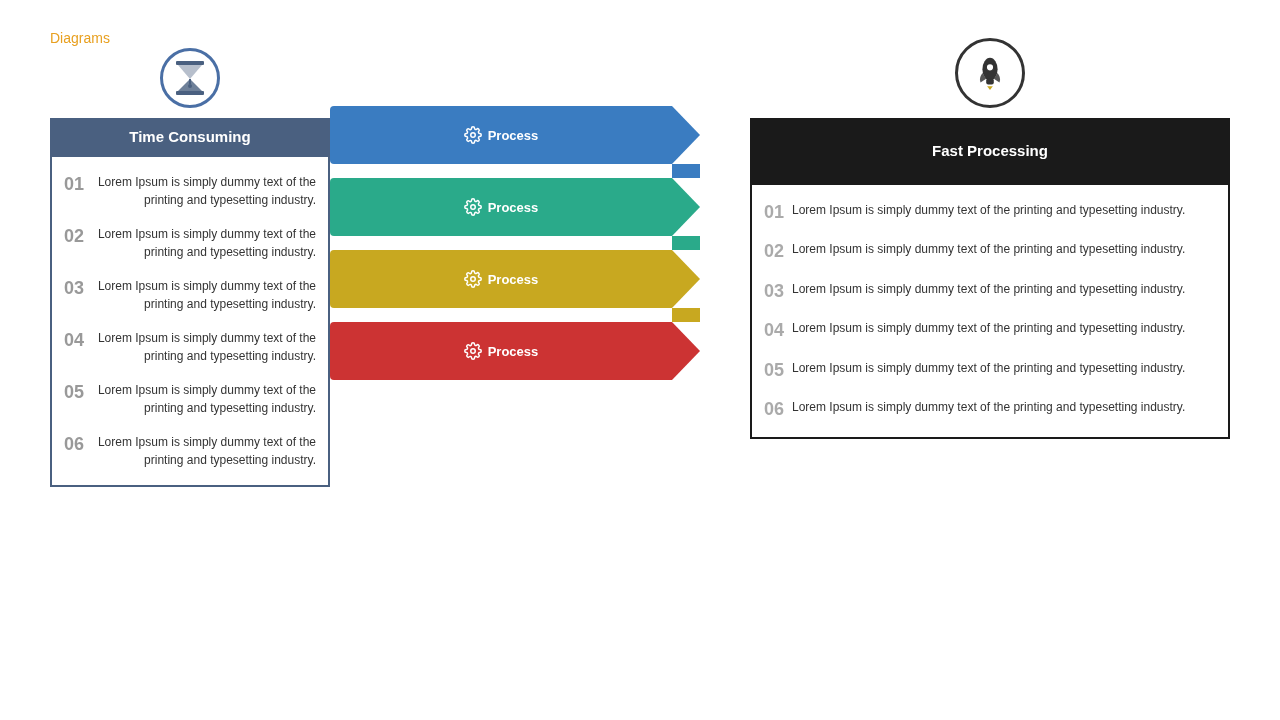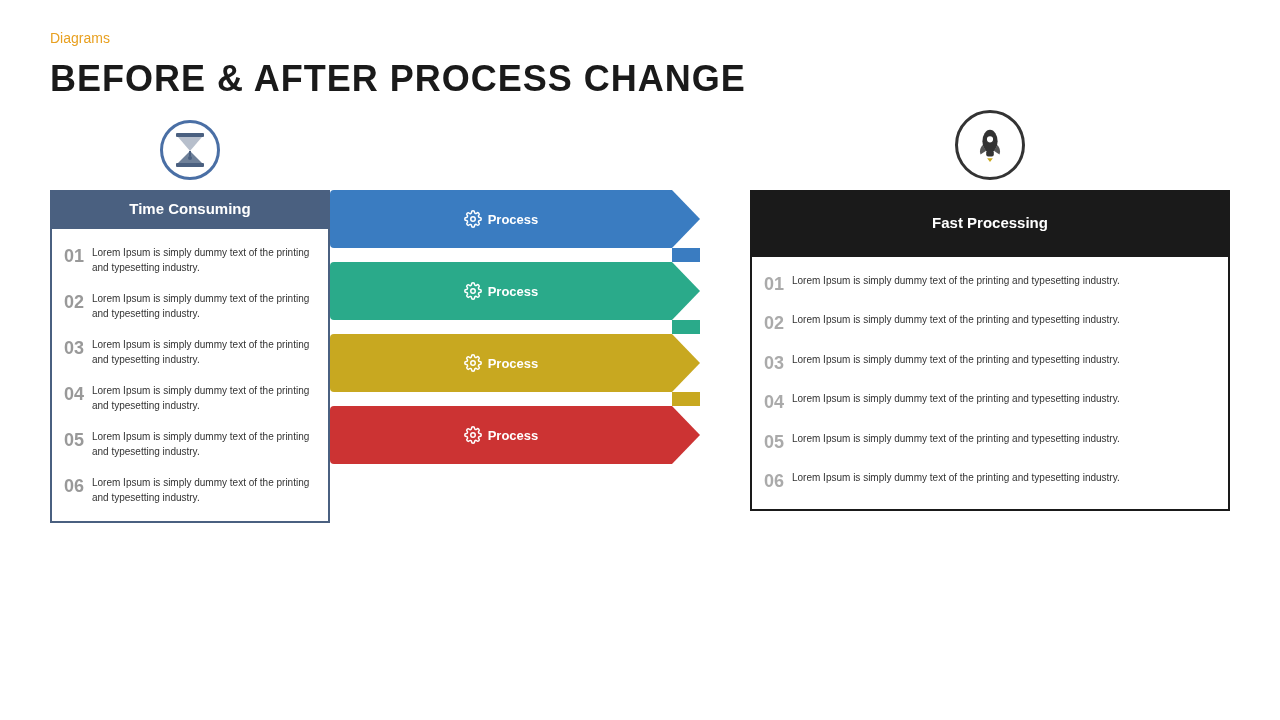--- a/index.html
+++ b/index.html
@@ -90,23 +90,24 @@
     .item-number {
       font-size: 18px;
       font-weight: 700;
       color: #999;
       min-width: 28px;
       flex-shrink: 0;
       line-height: 1.3;
     }
 
     .item-text {
-      font-size: 10px;
+      font-size: 12px;
       color: #333;
       line-height: 1.5;
+      text-align: right;
     }
 
     
     .right-panel {
       flex: 1;
       position: relative;
       margin-top: 60px;
       margin-left: 50px;
     }
 
@@ -139,21 +140,20 @@
       border: 2px solid #1a1a1a;
       padding: 8px 12px;
     }
   </style>
 </head>
 <body>
 
 <div class="slide">
 
   <div class="category-label">Diagrams</div>
-  <div class="main-title">BEFORE &amp; AFTER PROCESS CHANGE</div>
 
   <div class="content-area">
 
     <div class="left-panel">
 
       <div class="hourglass-icon">
         <svg width="32" height="38" viewBox="0 0 32 38" fill="none" xmlns="http://www.w3.org/2000/svg">
           <rect x="2" y="2" width="28" height="4" rx="1" fill="#4a6080"></rect>
           <rect x="2" y="32" width="28" height="4" rx="1" fill="#4a6080"></rect>
           <path d="M4 6 L16 20 L28 6 Z" fill="#4a6080" opacity="0.4"></path>
@@ -185,21 +185,21 @@
     <span class="item-number">05</span>
     <span class="item-text">Lorem Ipsum is simply dummy text of the printing and typesetting industry.</span>
   </div>
           <div class="list-item">
     <span class="item-number">06</span>
     <span class="item-text">Lorem Ipsum is simply dummy text of the printing and typesetting industry.</span>
   </div>
         </div>
     </div>
 
-    <div style="margin-top: 60px; margin-left: 0px; flex-shrink: 0; width: 370px; position: relative; height: 322px; text-decoration: underline;" id="center-arrows">
+    <div style="margin-top: 48px; margin-left: 0px; flex-shrink: 0; width: 370px; position: relative; height: 322px; text-decoration: underline;" id="center-arrows">
         <div style="position: absolute; top: 0px; left: 0px; right: 0px; height: 58px; display: flex; align-items: center;">
     <div style="
       background: #3a7cc1;
       height: 100%;
       width: calc(100% - 28px);
       display: flex;
       align-items: center;
       justify-content: center;
       border-radius: 4px 0 0 4px;
     ">

